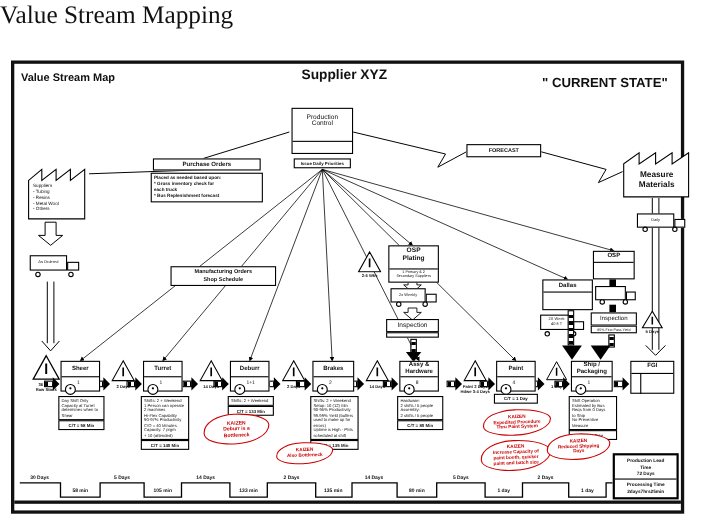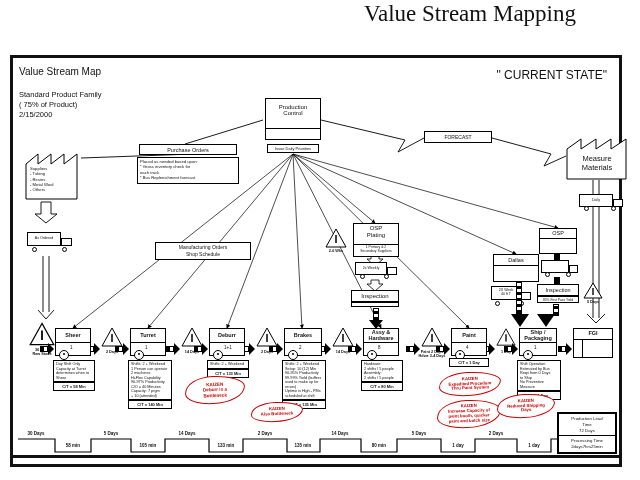--- a/index.html
+++ b/index.html
@@ -1,21 +1,21 @@
 <!DOCTYPE html>
 <html><head>
 <meta charset="utf-8">
 <style>
   html,body{margin:0;padding:0;width:640px;height:480px;background:#fff;overflow:hidden;
     font-family:"Liberation Sans",sans-serif;color:#111;}
   .abs{position:absolute;}
   .pre{white-space:pre-line;}
   .tc{text-align:center;}
-  .b{font-weight:normal;}
-  #titleblock{position:absolute;left:0;top:2px;width:576px;text-align:right;
+  .b{font-weight:bold;}
+  #titleblock{position:absolute;left:0;top:2px;width:576px;text-align:left;
     font-family:"Liberation Serif",serif;font-size:23px;line-height:1.08;}
   #frame{position:absolute;left:10px;top:55px;width:612px;height:412px;
     border:3px solid #111;background:#fff;box-sizing:border-box;}
   .box{position:absolute;border:1px solid #000;background:#fff;box-sizing:border-box;}
   .proc{position:absolute;border:1.2px solid #000;background:#fff;box-sizing:border-box;}
   .pname{height:13px;border-bottom:1px solid #000;font-size:5.5px;font-weight:bold;
     text-align:center;line-height:1.05;display:flex;align-items:center;justify-content:center;white-space:pre-line;}
   .prow{height:15px;padding:2px 0 0 3px;}
   .opicon{display:inline-block;width:8px;height:8px;border:1px solid #000;border-radius:50%;
     position:relative;vertical-align:middle;background:#fff;}
@@ -99,24 +99,22 @@
     <path d="M358,197 h8 v4 h4 l-8,7 -8,-7 h4 z" fill="#fff" stroke="#000" stroke-width="0.8"></path>
     <path d="M358,222 h8 v4 h4 l-8,7 -8,-7 h4 z" fill="#fff" stroke="#000" stroke-width="0.8"></path>
 
     <rect x="541" y="195" width="6" height="7" fill="#000"></rect>
     <rect x="541" y="219" width="6" height="7" fill="#000"></rect>
 
     <path d="M5,381 H42 V394 H78 V381 H118 V394 H152 V381 H196 V394 H230 V381 H274 V394 H307 V381 H348 V394 H384 V381 H428 V394 H462 V381 H504 V394 H538 V381 H544" fill="none" stroke="#000" stroke-width="1.2"></path>
   </svg>
 
   <div class="abs b" style="left:6px;top:8px;font-size:10px;">Value Stream Map</div>
+  <div class="abs b tc" style="left:200px;top:3px;width:200px;font-size:12.5px;">Supplier XYZ</div>
   <div class="abs b" style="right:12px;top:10px;font-size:12px;">" CURRENT STATE"</div>
-  <div class="abs b pre" style="left:6px;top:32px;font-size:7.5px;line-height:1.3;">Standard Product Family
-( 75% of Product)
-2/15/2000</div>
 
   <div class="box" style="left:252px;top:40px;width:56px;height:42px;">
     <div class="tc pre" style="font-size:6px;margin-top:5px;">Production
 Control</div>
     <div class="abs" style="left:0;right:0;bottom:0;height:10px;border-top:1px solid #000;"></div>
   </div>
   <div class="box tc b" style="left:254px;top:86px;width:52px;height:9px;font-size:4px;line-height:8px;">Issue Daily Priorities</div>
 
   <div class="box tc b" style="left:126px;top:86px;width:98px;height:11px;font-size:5.5px;line-height:10px;">Purchase Orders</div>
   <div class="box pre b" style="left:124px;top:99px;width:102px;height:27px;font-size:4.2px;line-height:1.3;padding:1px 2px;">Placed as needed based upon:

